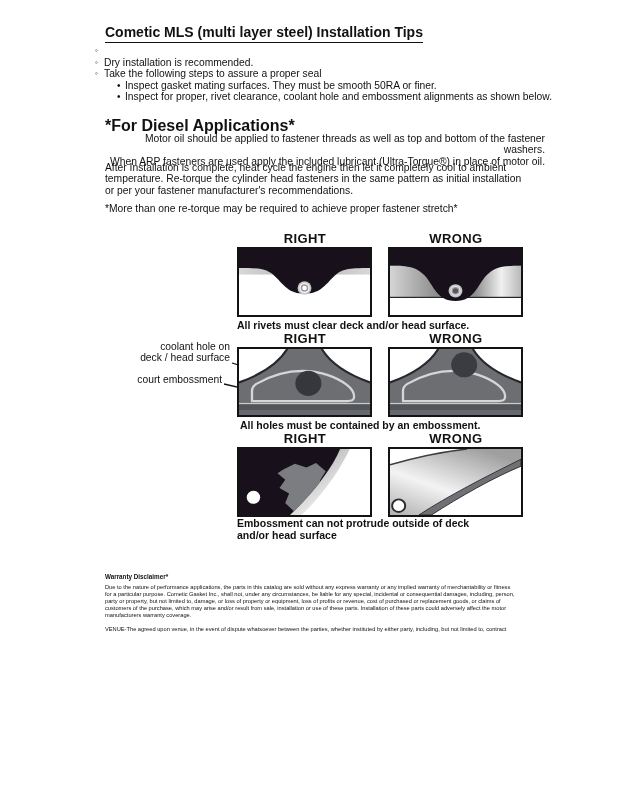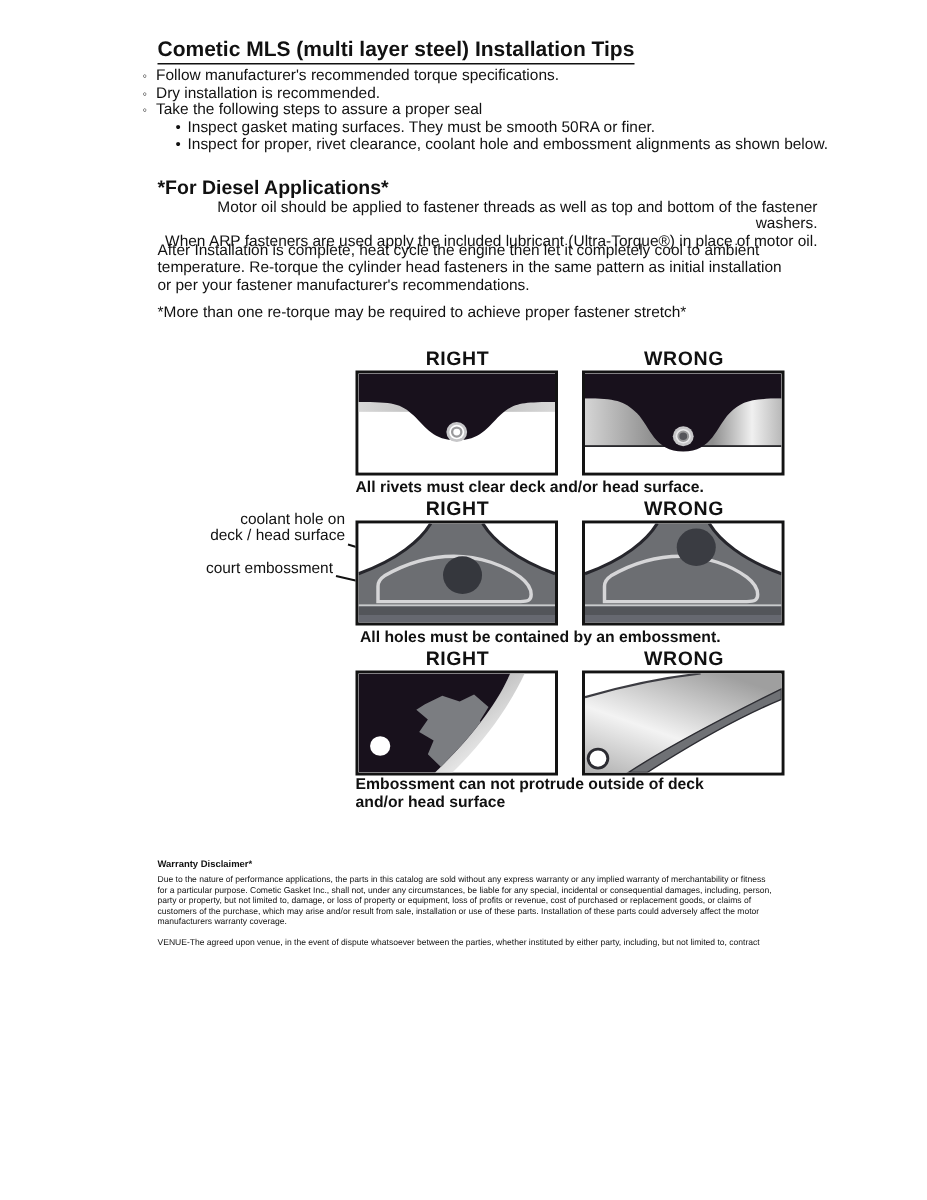--- a/index.html
+++ b/index.html
@@ -15,21 +15,21 @@
   .title span{display:inline-block;padding-bottom:2px;border-bottom:1.9px solid #111;}
 
   
   .bullets{left:95px;top:45px;font-size:10.3px;line-height:11.6px;}
   .b-row{display:flex;align-items:flex-start;}
   .b-row .mk{width:9px;flex:0 0 9px;font-size:8.5px;line-height:11.6px;text-align:left;}
   .b-row.sub{padding-left:22px;}
   .b-row.sub .mk{width:8px;flex:0 0 8px;font-size:10px;}
 
   
-  .diesel-h{left:105px;top:117px;font-size:13px;font-weight:bold;}
+  .diesel-h{left:105px;top:117px;font-size:16px;font-weight:bold;}
   .para{left:105px;font-size:10.3px;line-height:11.3px;width:440px;}
   .p1{top:133px;text-align:right;} .p2{top:162px;} .p3{top:203px;}
 
   
   .dg-head{width:136px;text-align:center;font-size:13px;font-weight:bold;letter-spacing:.4px;}
   .panel{width:131px;height:66px;border:2.6px solid #131313;background:#fff;}
   .panel svg{display:block;width:131px;height:66px;}
   .caption{font-size:10.5px;font-weight:bold;line-height:12px;}
 
   
@@ -48,21 +48,20 @@
 
 <div class="page">
 
   <div class="abs title">
     <span data-bind="document.title">Cometic MLS (multi layer steel) Installation Tips</span>
   </div>
 
   <div class="abs bullets">
     <div class="b-row">
       <span class="mk" data-bind="tips.marker_open">◦</span>
-      <span data-bind="tips.bullets.0">Follow manufacturer's recommended torque specifications.</span>
     </div>
     <div class="b-row">
       <span class="mk" data-bind="tips.marker_open">◦</span>
       <span data-bind="tips.bullets.1">Dry installation is recommended.</span>
     </div>
     <div class="b-row">
       <span class="mk" data-bind="tips.marker_open">◦</span>
       <span data-bind="tips.bullets.2">Take the following steps to assure a proper seal</span>
     </div>
     <div class="b-row sub">

